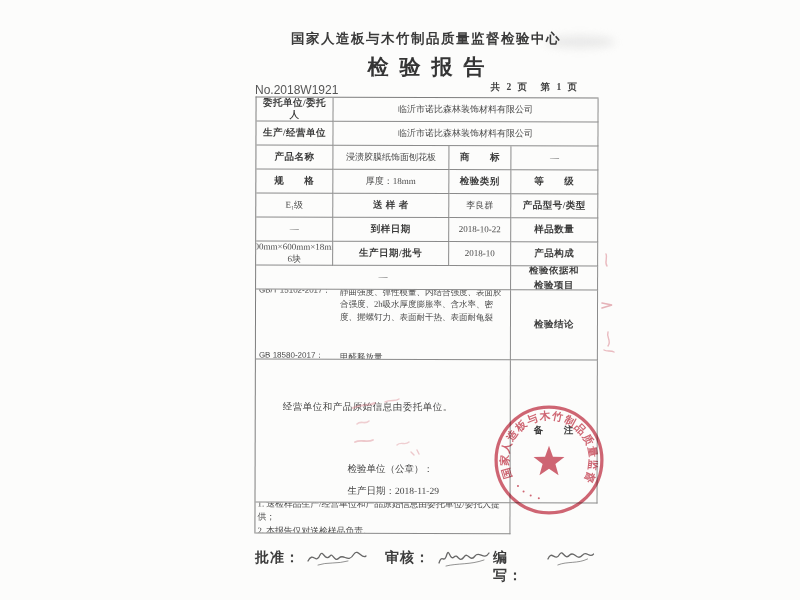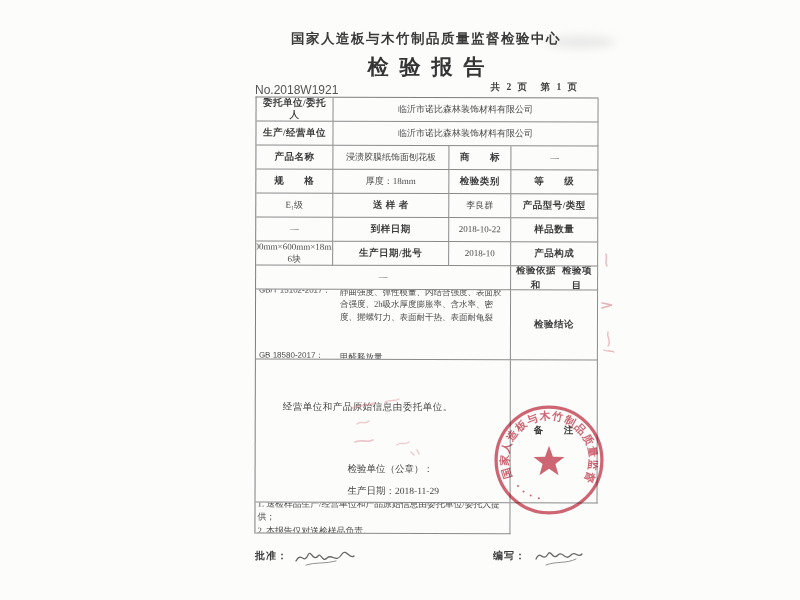--- a/index.html
+++ b/index.html
@@ -62,38 +62,38 @@
   .basis-content {
     flex-direction:column; align-items:stretch; justify-content:center;
     padding:4px 4px 4px 0; font-size:8.5px;gap:28px;
   }
   .basis-entry { display:flex; align-items:flex-start; }
   .basis-std {
     width:84px; flex:none; text-align:left; padding-left:3px;
     font-family:"Liberation Sans","DejaVu Sans",sans-serif; font-size:8px; color:#4a4a4a;
   }
   .basis-items { flex:1; text-align:left; line-height:1.45; color:#4a4a4a; }
-  .lbl-2line { flex-direction:row; line-height:1.5; }
+  .lbl-2line { flex-direction:column; line-height:1.5; }
   
   .conclusion-cell { position:relative; }
   .conclusion-text {
     position:absolute; left:0; right:30px; top:42px; text-align:center;
     font-size:9.5px; color:#454545; letter-spacing:.5px;
   }
   .seal-label { position:absolute; left:92px; top:104px; font-size:9.5px; color:#454545; }
   .issue-date { position:absolute; left:92px; top:126px; font-size:9.5px; color:#454545; }
   
   .notes-content {
     flex-direction:column; align-items:flex-start; justify-content:center;
     text-align:left; padding-left:2px; font-size:8.8px; line-height:1.5; color:#474747;
   }
   
   .footer-row { position:absolute; left:255px; top:545px; width:342px; height:30px; }
   .sig-group { position:absolute; top:0; display:flex; align-items:flex-start; }
-  .sig-label { font-weight:bold; font-size:10px; color:#3c3c3c; letter-spacing:1px; padding-top:4px; }
+  .sig-label { font-weight:bold; font-size:14px; color:#3c3c3c; letter-spacing:1px; padding-top:4px; }
   .sig-svg { margin-left:4px; }
   .g-approve { left:0; }
   .g-review { left:130px; }
   .g-write { left:238px; }
   
   .stamp {
     position:absolute; left:490px; top:401px; width:118px; height:118px;
     opacity:.88; mix-blend-mode:multiply; pointer-events:none;
   }
   
@@ -180,20 +180,27 @@
       <div>2. 本报告仅对送检样品负责。</div>
     </div>
   </div>
 
   <div class="footer-row">
     <div class="sig-group g-approve">
       <span class="sig-label">批准：</span>
       <svg class="sig-svg" width="66" height="26" viewBox="0 0 66 26">
         <path d="M4,16 C9,6 12,20 16,10 C19,4 21,17 26,11 C29,7 30,18 35,13 C40,8 44,19 50,9 C54,3 58,15 62,11" fill="none" stroke="#4c4c4c" stroke-width="1.3" stroke-linecap="round" opacity=".85"></path>
         <path d="M14,20 C22,17 34,19 44,16" fill="none" stroke="#4c4c4c" stroke-width="1" stroke-linecap="round" opacity=".6"></path>
+      </svg>
+    </div>
+    <div class="sig-group g-review">
+      <span class="sig-label">审核：</span>
+      <svg class="sig-svg" width="60" height="26" viewBox="0 0 60 26">
+        <path d="M5,18 C8,8 10,20 13,9 C15,3 16,16 20,12 C24,8 25,19 30,12 C34,6 36,18 41,11 C45,5 50,16 55,8" fill="none" stroke="#4c4c4c" stroke-width="1.3" stroke-linecap="round" opacity=".85"></path>
+        <path d="M12,21 C24,18 36,20 50,15" fill="none" stroke="#4c4c4c" stroke-width="1" stroke-linecap="round" opacity=".6"></path>
       </svg>
     </div>
     <div class="sig-group g-write">
       <span class="sig-label">编写：</span>
       <svg class="sig-svg" width="56" height="26" viewBox="0 0 56 26">
         <path d="M6,14 C10,4 13,18 18,9 C21,4 23,16 28,10 C33,5 35,17 41,10 C45,5 48,14 52,9" fill="none" stroke="#4c4c4c" stroke-width="1.3" stroke-linecap="round" opacity=".85"></path>
         <path d="M16,20 C26,16 36,19 46,14" fill="none" stroke="#4c4c4c" stroke-width="1" stroke-linecap="round" opacity=".6"></path>
       </svg>
     </div>
   </div>

